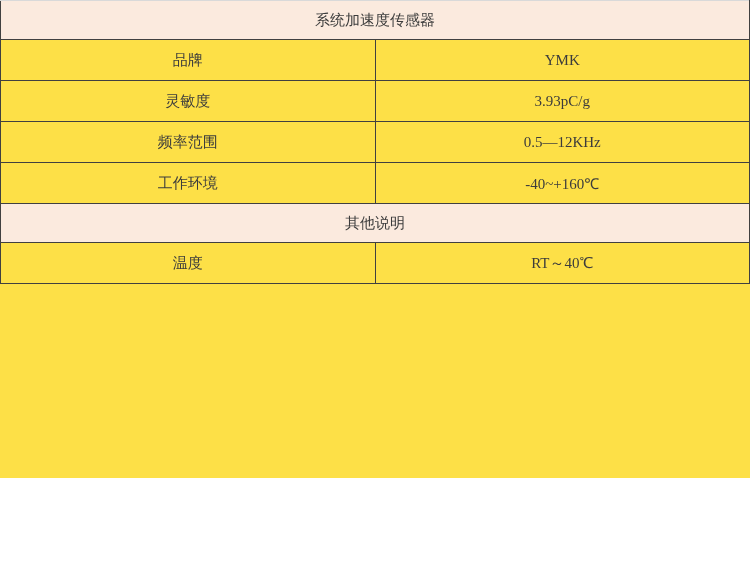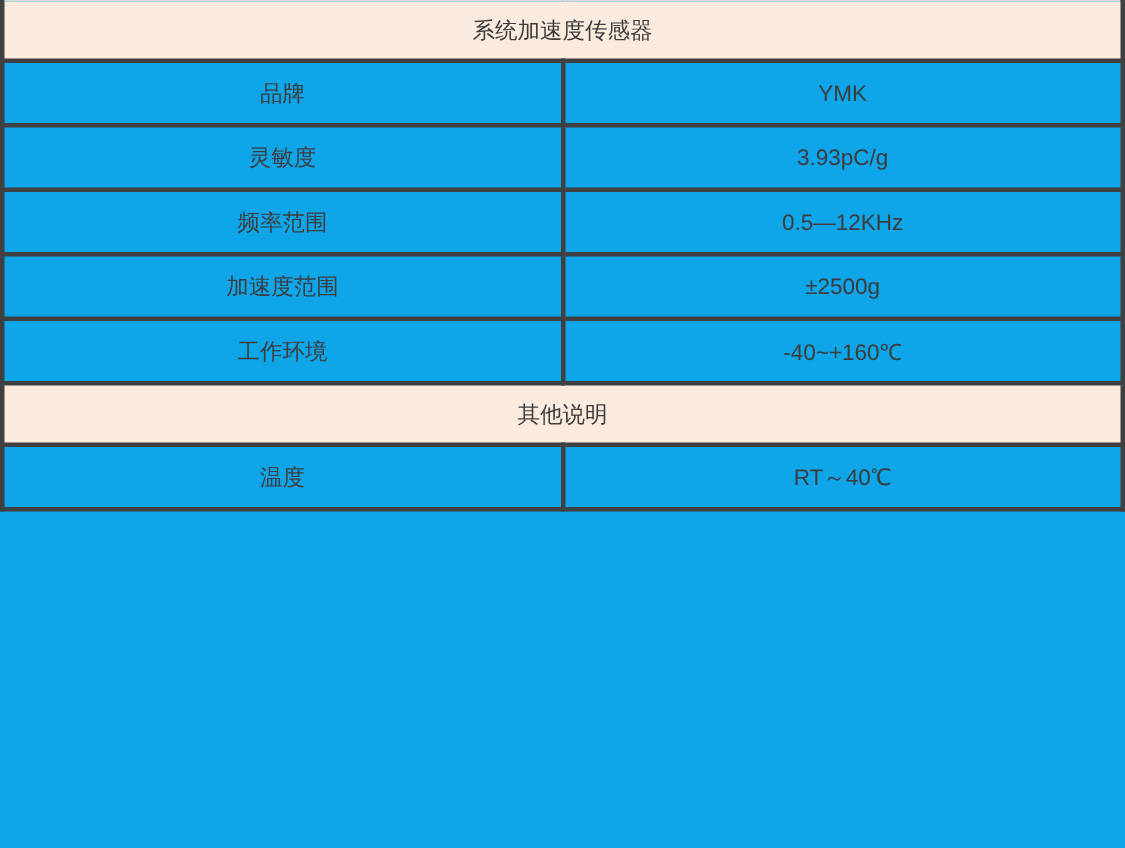--- a/index.html
+++ b/index.html
@@ -9,49 +9,50 @@
   body {
     width: 750px;
     height: 565px;
     background: #ffffff;
     font-family: "Liberation Sans", sans-serif;
     color: #333333;
     overflow: hidden;
   }
   .page {
     width: 750px;
-    height: 565px;
+    height: 478px;
     position: relative;
-    background: #0ea5e9;
+    background: #fde047;
   }
   .spec-table {
     width: 750px;
     border-collapse: collapse;
     table-layout: fixed;
   }
   .spec-table td {
-    border: 3px solid #404040;
+    border: 1px solid #404040;
     text-align: center;
     vertical-align: middle;
     font-size: 15px;
     color: #3c3c3c;
     height: 40px;
     padding: 0 4px;
   }
   .section-row td {
     background: #fbeade;
     font-size: 15px;
     color: #3c3c3c;
     height: 38px;
   }
   .label-cell {
     width: 372px;
   }
   .value-cell {
     width: 376px;
+    font-family: Liberation Serif, serif;
   }
   tr:first-child td {
     border-top: 1px solid #d9d9d9;
   }
 </style>
 </head>
 <body>
 
 <div class="page">
   <table class="spec-table">
@@ -70,24 +71,20 @@
       <tr>
         <td class="label-cell">灵敏度</td>
         <td class="value-cell">3.93pC/g</td>
       </tr>
 
       <tr>
         <td class="label-cell">频率范围</td>
         <td class="value-cell">0.5—12KHz</td>
       </tr>
 
-      <tr>
-        <td class="label-cell">加速度范围</td>
-        <td class="value-cell">±2500g</td>
-      </tr>
 
       <tr>
         <td class="label-cell">工作环境</td>
         <td class="value-cell">-40~+160℃</td>
       </tr>
 
       <tr class="section-row">
         <td colspan="2">其他说明</td>
       </tr>
 

